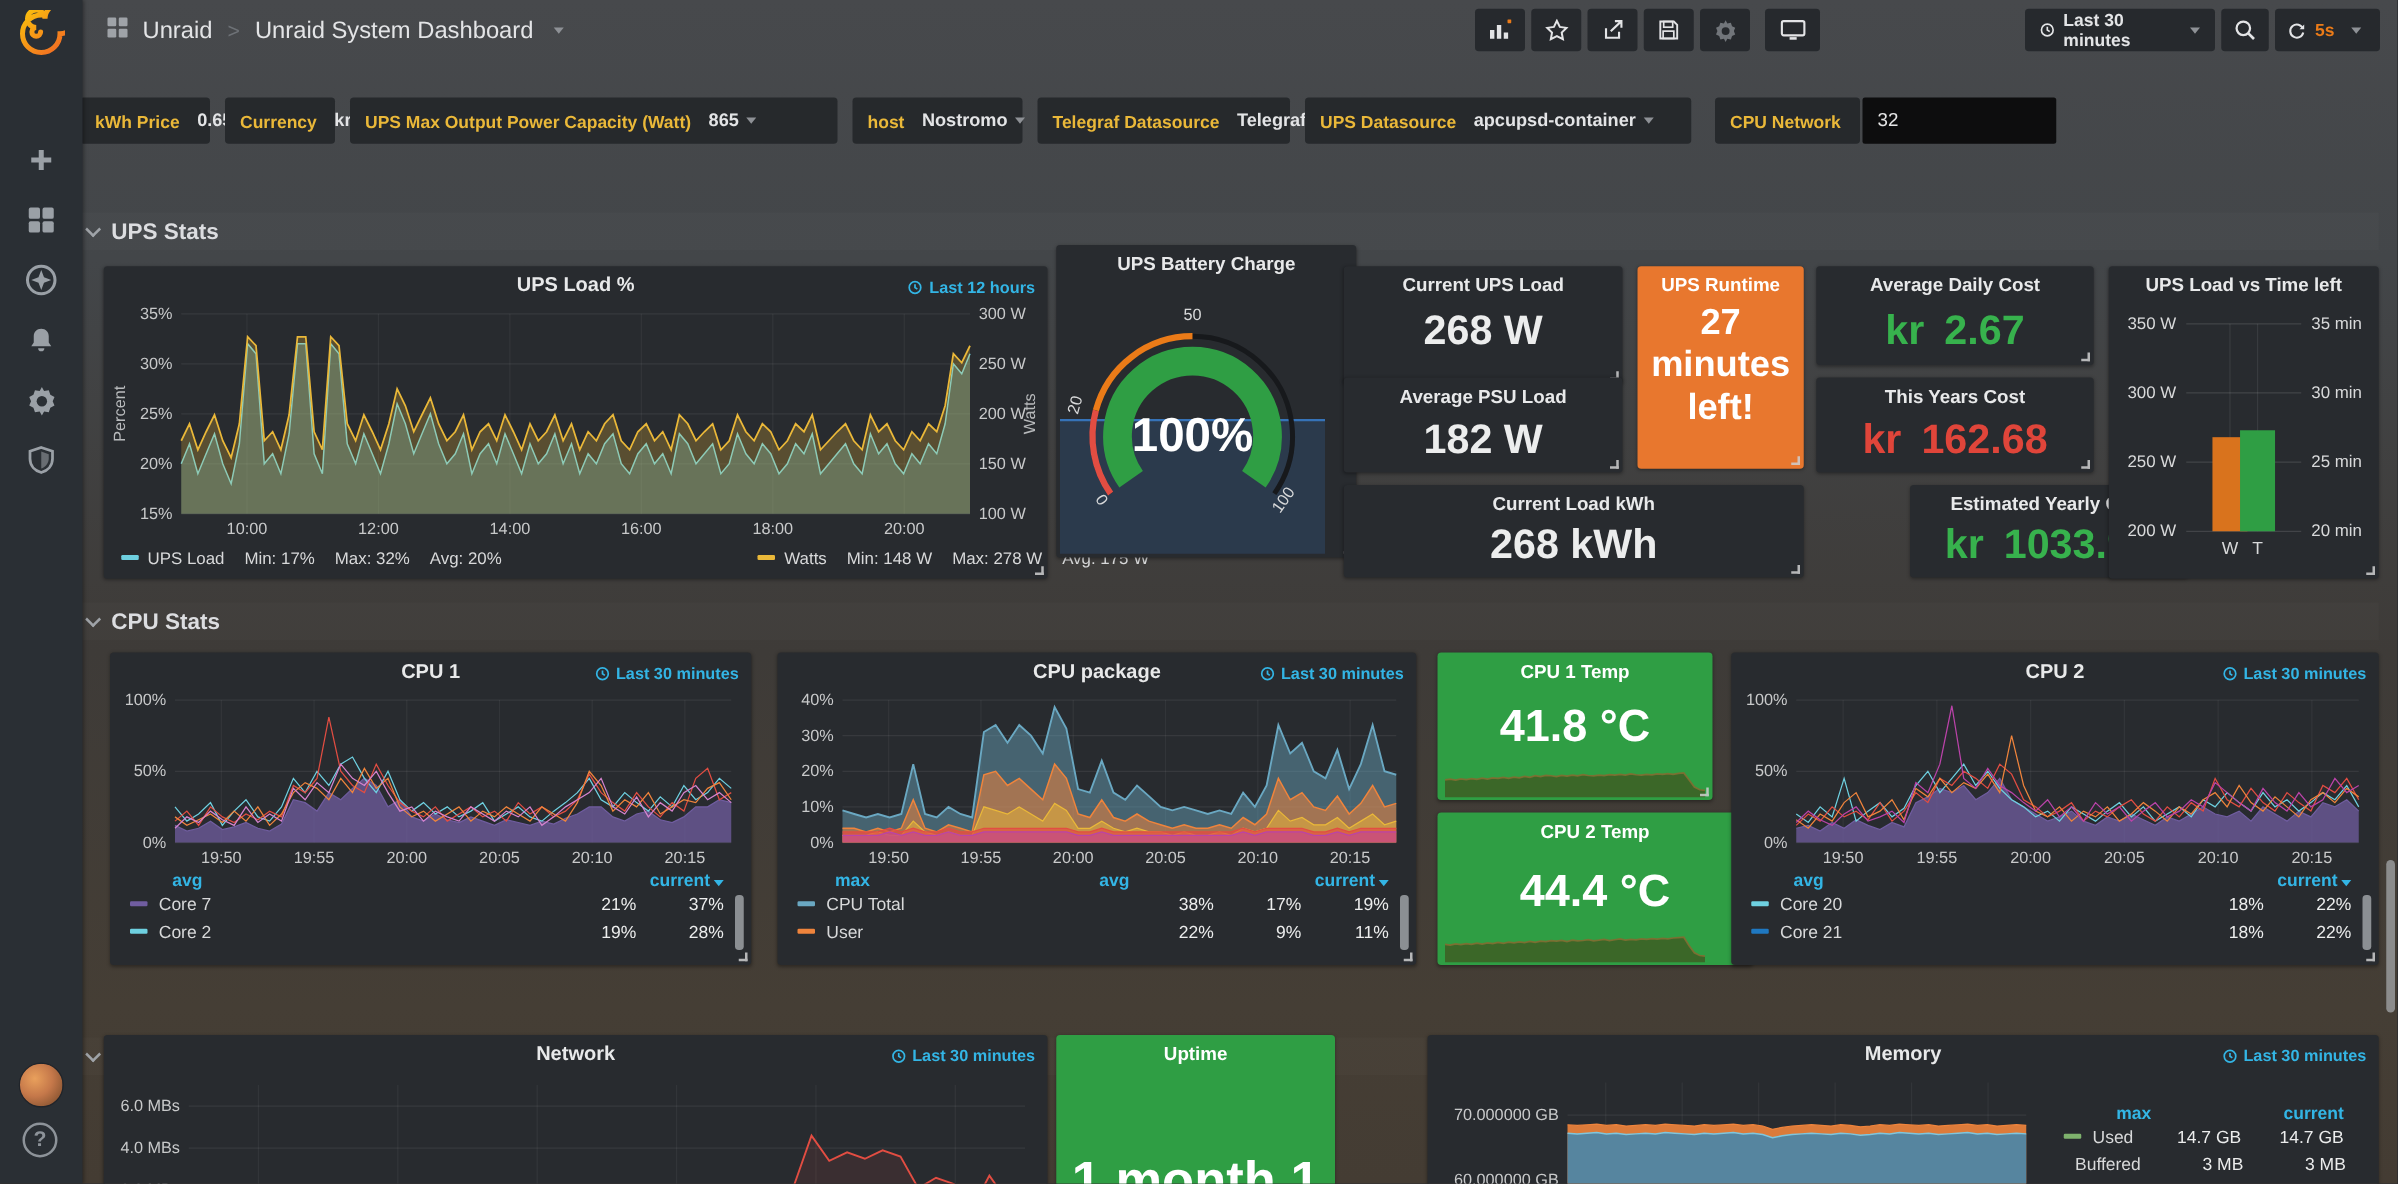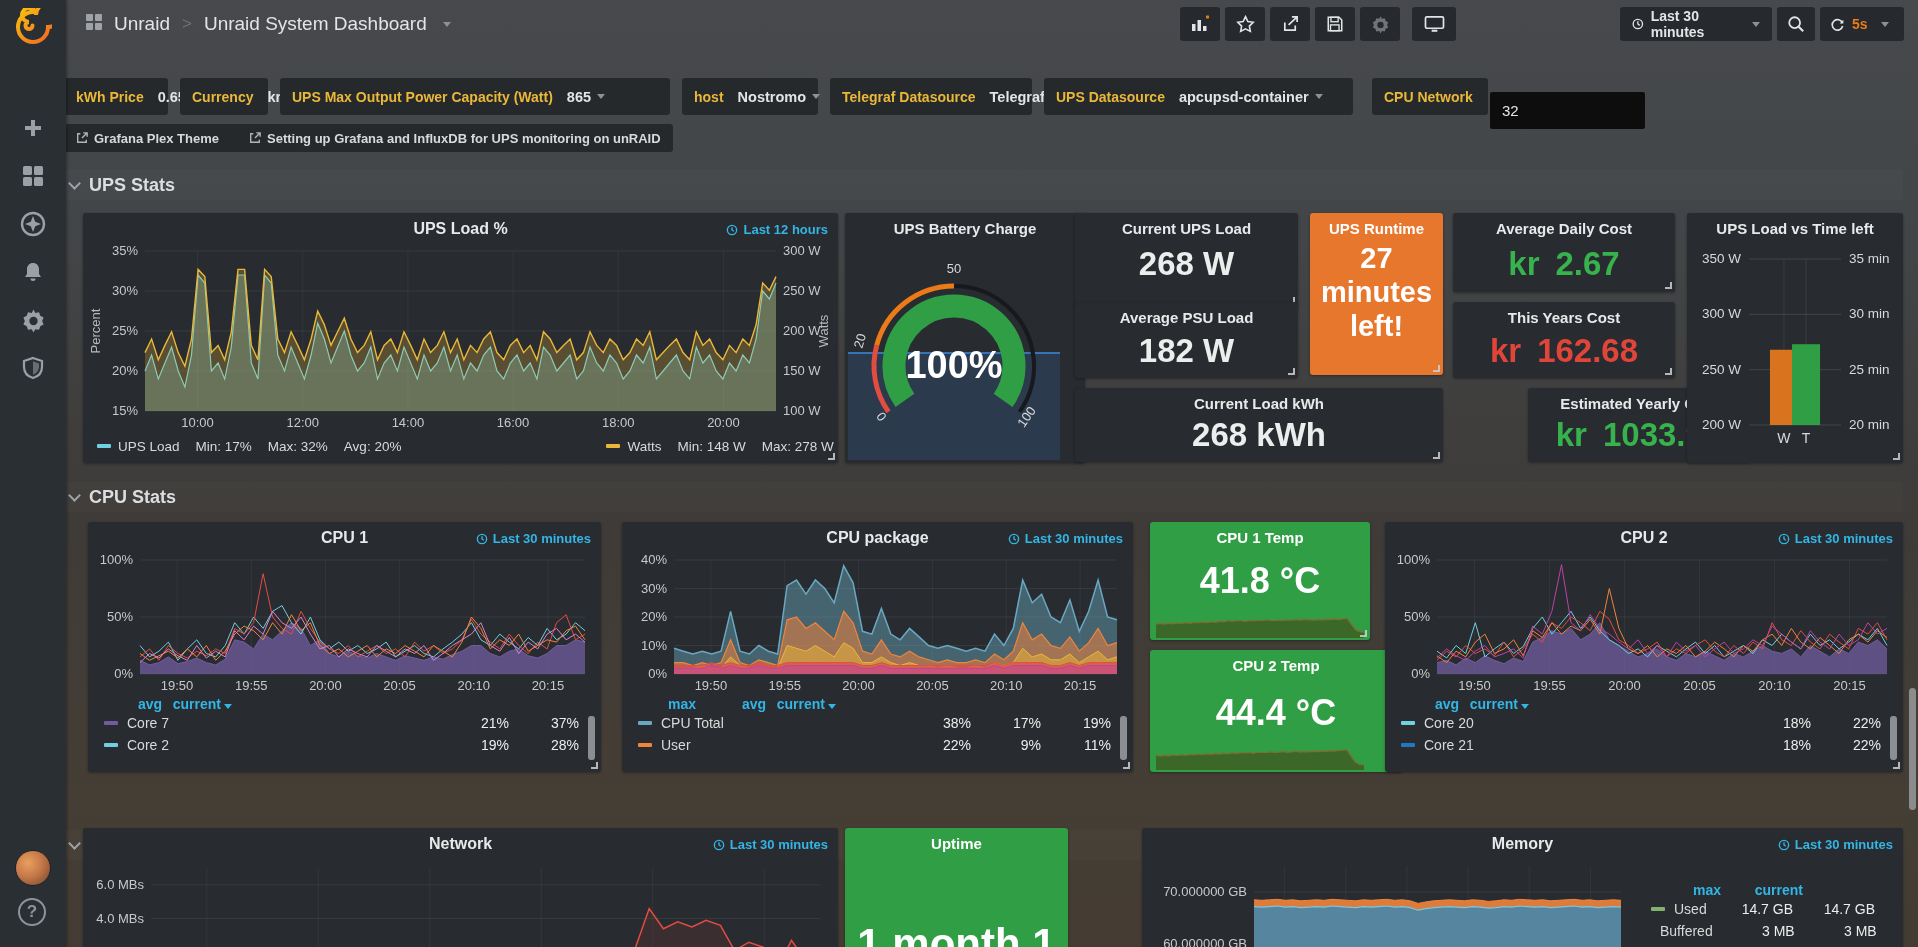--- a/index.html
+++ b/index.html
@@ -33,21 +33,21 @@
             padding:0 12px;color:#e3e4e6;font-size:14px;font-weight:bold;cursor:pointer;}
   .refresh-int{color:#eb7b18;font-weight:bold;font-size:14px;}
   .caret{display:inline-block;width:0;height:0;border-left:4px solid transparent;border-right:4px solid transparent;
          border-top:5px solid #8e9196;margin-left:6px;}
   
   .varbox{position:absolute;top:78px;height:37px;background:#26292c;border-radius:3px;display:flex;
           align-items:center;padding:0 12px;cursor:pointer;}
   .vlabel{color:#eab839;font-weight:bold;font-size:14px;white-space:nowrap;}
   .vvalue{color:#e3e4e6;font-weight:bold;font-size:14.5px;margin-left:14px;white-space:nowrap;}
   .varinput{position:absolute;top:78px;height:37px;background:#0d0d0e;border:none;color:#e6e6e6;
-            font-size:15px;padding:0 12px;border-radius:2px;margin-top:14px;}
+            font-size:15px;padding:0 12px;border-radius:2px;}
   .linksbox{position:absolute;left:64px;top:124px;height:28px;background:#26292c;border-radius:3px;
             display:flex;align-items:center;padding:0 12px;gap:30px;}
   .dash-link{display:flex;align-items:center;gap:6px;color:#d8d9da;font-size:13px;font-weight:bold;
              text-decoration:none;cursor:pointer;}
   .dash-link svg{color:#b3b6b9}
   
   .section-h{position:absolute;left:64px;right:15px;height:30px;display:flex;align-items:center;gap:10px;
              color:#dcdde0;font-size:18px;font-weight:bold;cursor:pointer;background:rgba(255,255,255,0.02);}
   .chev{width:9px;height:9px;border-left:2px solid #9fa3a8;border-bottom:2px solid #9fa3a8;
         transform:rotate(-45deg);margin-left:6px;margin-top:-4px;}
@@ -65,21 +65,21 @@
   .green-bg{background:#2f9e44;}
   .orange-bg{background:#e8772e;}
   .costrow{display:flex;justify-content:center;align-items:baseline;gap:16px;font-weight:bold;}
   
   .legend-inline{position:absolute;left:14px;right:10px;bottom:6px;height:22px;display:flex;
                  align-items:center;font-size:13.5px;color:#d8d9da;}
   .li-item{display:flex;align-items:center;gap:7px;white-space:nowrap;}
   .lg-mark{width:14px;height:4px;border-radius:1px;display:inline-block;cursor:pointer;}
   .li-part{margin-left:9px;}
   .legend-tbl{position:absolute;left:4px;right:8px;bottom:4px;}
-  .lg-head{display:flex;justify-content:flex-start;padding-right:14px;}
+  .lg-head{display:flex;justify-content:space-between;padding-right:14px;}
   .lg-col{width:70px;text-align:right;font-size:14px;}
   .lg-h{color:#33b5e5;font-weight:bold;cursor:pointer;}
   .lg-row{display:flex;align-items:center;padding:3px 14px 3px 12px;font-size:14px;color:#d8d9da;}
   .lg-name{margin-left:9px;cursor:pointer;}
   .lg-vals{margin-left:auto;display:flex;color:#eceded;}
   .lg-scroll{position:absolute;right:-2px;top:20px;width:7px;height:44px;background:#8b8f93;border-radius:3px;cursor:pointer;}
   .s-caret{display:inline-block;width:0;height:0;border-left:4px solid transparent;border-right:4px solid transparent;
            border-top:5px solid #33b5e5;margin-left:3px;}
   .vscroll{position:absolute;right:2px;top:688px;width:7px;height:122px;background:#9da0a3;border-radius:4px;opacity:.8;z-index:40;}
 </style>
@@ -255,36 +255,20 @@
       </div>
       <div class="varbox" style="left: 1044px; width: 309px;">
         <span class="vlabel">UPS Datasource</span>
         <span class="vvalue">apcupsd-container</span>
         <span class="caret"></span>
       </div>
       <div class="varbox" style="left: 1372px; width: 116px;">
         <span class="vlabel">CPU Network</span>
       </div>
       <input class="varinput" value="32" style="left: 1490px; width: 155px;">
-    </div>
-  <div class="linksbox" id="links">
-      <a class="dash-link">
-        <svg width="12" height="12" viewBox="0 0 14 14">
-          <path d="M5 2H2v10h10V9" fill="none" stroke="currentColor" stroke-width="1.6"></path>
-          <path d="M7 7l5.5-5.5M8.5 1H13v4.5" fill="none" stroke="currentColor" stroke-width="1.6"></path>
-        </svg>
-        <span>Grafana Plex Theme</span>
-      </a>
-      <a class="dash-link">
-        <svg width="12" height="12" viewBox="0 0 14 14">
-          <path d="M5 2H2v10h10V9" fill="none" stroke="currentColor" stroke-width="1.6"></path>
-          <path d="M7 7l5.5-5.5M8.5 1H13v4.5" fill="none" stroke="currentColor" stroke-width="1.6"></path>
-        </svg>
-        <span>Setting up Grafana and InfluxDB for UPS monitoring on unRAID</span>
-      </a>
     </div>
 
   <div class="section-h" style="top:170px">
     <span class="chev"></span>
     <span>UPS Stats</span>
   </div>
   <div class="section-h" style="top:482px">
     <span class="chev"></span>
     <span>CPU Stats</span>
   </div>
@@ -349,21 +333,21 @@
           <span class="lg-mark" style="background:#EAB839"></span>
           <span>Watts</span>
           <span class="li-part">Min: 148 W</span>
           <span class="li-part">Max: 278 W</span>
           <span class="li-part">Avg: 175 W</span>
         </div>
       </div>
     <div class="rsz"></div>
   </div>
 
-  <div class="panel" style="left:845px;top:213px;width:240px;height:250px">
+  <div class="panel" style="left:845px;top:196px;width:240px;height:250px">
     <div class="chart" id="c-gspark" style="left:0;top:0;right:0;bottom:0"><svg width="218" height="250">
           <rect x="3" y="140" width="212" height="107" fill="rgba(54,115,184,0.22)"></rect>
           <line x1="3" x2="215" y1="140" y2="140" stroke="#3673b8" stroke-width="1.8"></line>
         </svg></div>
     <div class="ptitle sm">UPS Battery Charge</div>
     <div class="chart" id="c-gauge" style="left:0;top:36px;right:0;bottom:8px"><svg width="218" height="206">
           <path d="M43.5 162.9A80 80 0 1 1 174.5 162.9" stroke="#17191c" stroke-width="4" fill="none"></path>
           <path d="M43.5 162.9A80 80 0 0 1 31.7 96.3" stroke="#e24d42" stroke-width="5" fill="none"></path>
           <path d="M31.7 96.3A80 80 0 0 1 109.0 37.0" stroke="#eb7b18" stroke-width="5" fill="none"></path>
           <path d="M59.9 151.4A60 60 0 1 1 158.1 151.4" stroke="#2f9e44" stroke-width="23" fill="none"></path>

